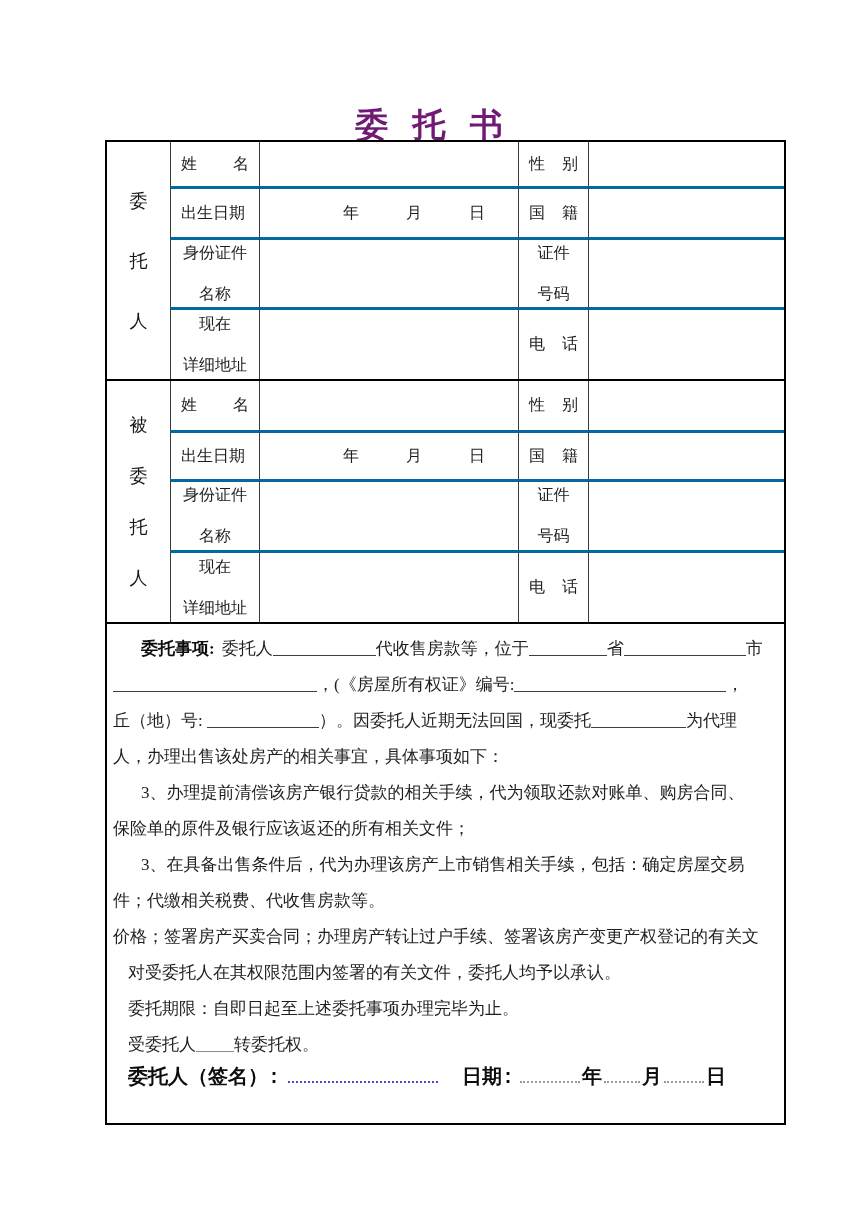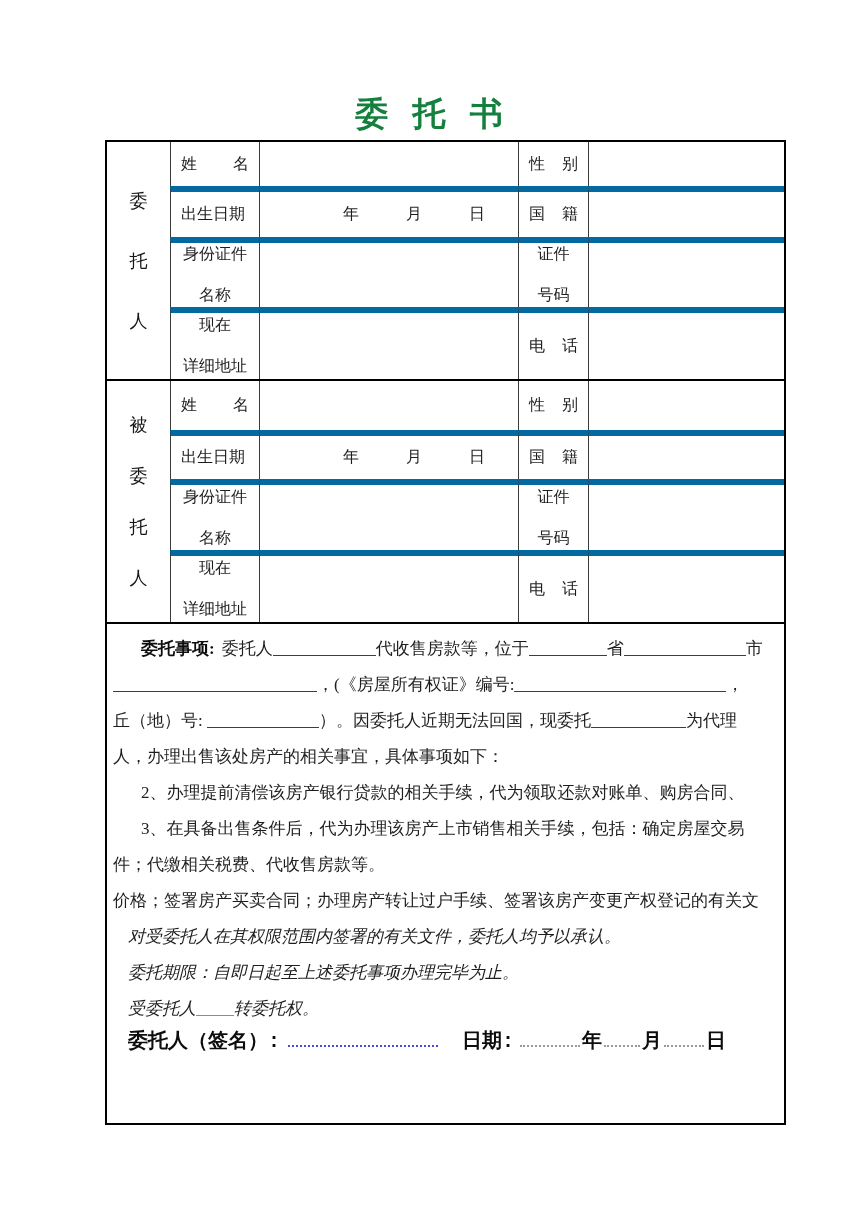--- a/index.html
+++ b/index.html
@@ -6,42 +6,42 @@
   html,body { background:#ffffff; }
   body {
     width:860px; height:1224px;
     font-family:"Liberation Serif","DejaVu Serif",serif;
     color:#1e1e1e;
     position:relative;
   }
   .page { width:860px; height:1224px; background:#ffffff; position:relative; }
 
   .doc-title {
-    position:absolute; top:92px; left:0; width:100%;
+    position:absolute; top:103px; left:0; width:100%;
     text-align:center;
     font-size:33px; font-weight:600; letter-spacing:2px; word-spacing:12px;
-    color:#15803d;
+    color:#701a75;
   }
 
   .form-table {
     position:absolute; left:105px; top:140px;
     width:681px; height:985px;
     border:2.5px solid #000;
     background:#fff;
   }
 
   
   .person {
     display:grid;
     grid-template-columns:63px 89px 259px 70px 1fr;
   }
   .person.principal { grid-template-rows:44px 51px 70px 72px; }
   .person.agent     { grid-template-rows:49px 49px 71px 72px; border-top:2px solid #000; }
 
-  .cell { border-left:1px solid #3b3b3b; border-top:6px solid #0369a1; display:flex; align-items:center; }
+  .cell { border-left:1px solid #3b3b3b; border-top:3px solid #0369a1; display:flex; align-items:center; }
   .cell.no-t { border-top:none; }
 
   .side {
     grid-column:1; grid-row:1/5;
     border:none;
     display:flex; flex-direction:column; align-items:center; justify-content:center;
     font-size:18px; color:#161616;
   }
   .side.gap3 { gap:36px; }
   .side.gap4 { gap:27px; }
@@ -59,21 +59,21 @@
   
   .matters {
     border-top:2px solid #000;
     height:505px;
     padding:7px 6px 0 6px;
     font-size:17px;
     color:#1e1e1e;
   }
   .ln { line-height:36px; white-space:nowrap; overflow:hidden; }
   .ind28 { padding-left:28px; }
-  .ind15 { padding-left:15px;font-style:italic; }
+  .ind15 { padding-left:15px; }
   .bold { font-weight:bold; color:#0d0d0d; }
   .hd { margin-right:7px; }
 
   .ul {
     display:inline-block;
     border-bottom:1px solid #3e3e3e;
     height:16px;
     vertical-align:baseline;
     margin-bottom:-2px;
   }
@@ -247,21 +247,22 @@
       <div class="ln ind28">
         <span class="bold hd">委托事项:</span><span>委托人</span><span class="ul w103"></span><span>代收售房款等，位于</span><span class="ul w78"></span><span>省</span><span class="ul w122"></span><span>市</span>
       </div>
       <div class="ln">
         <span class="ul w204"></span><span>，(《房屋所有权证》编号:</span><span class="ul w212"></span><span>，</span>
       </div>
       <div class="ln">
         <span>丘（地）号: </span><span class="ul w112"></span><span>）。因委托人近期无法回国，现委托</span><span class="ul w95"></span><span>为代理</span>
       </div>
       <div class="ln">人，办理出售该处房产的相关事宜，具体事项如下：</div>
-      <div class="ln ind28">2、办理提前清偿该房产银行贷款的相关手续，代为领取还款对账单、购房合同、</div>
+      <div class="ln ind28">3、办理提前清偿该房产银行贷款的相关手续，代为领取还款对账单、购房合同、</div>
+      <div class="ln">保险单的原件及银行应该返还的所有相关文件；</div>
       <div class="ln ind28">3、在具备出售条件后，代为办理该房产上市销售相关手续，包括：确定房屋交易</div>
       <div class="ln">件；代缴相关税费、代收售房款等。</div>
       <div class="ln">价格；签署房产买卖合同；办理房产转让过户手续、签署该房产变更产权登记的有关文</div>
       <div class="ln ind15">对受委托人在其权限范围内签署的有关文件，委托人均予以承认。</div>
       <div class="ln ind15">委托期限：自即日起至上述委托事项办理完毕为止。</div>
       <div class="ln ind15">
         <span>受委托人</span><span class="ul w38"></span><span>转委托权。</span>
       </div>
 
       <div class="sig-line">

